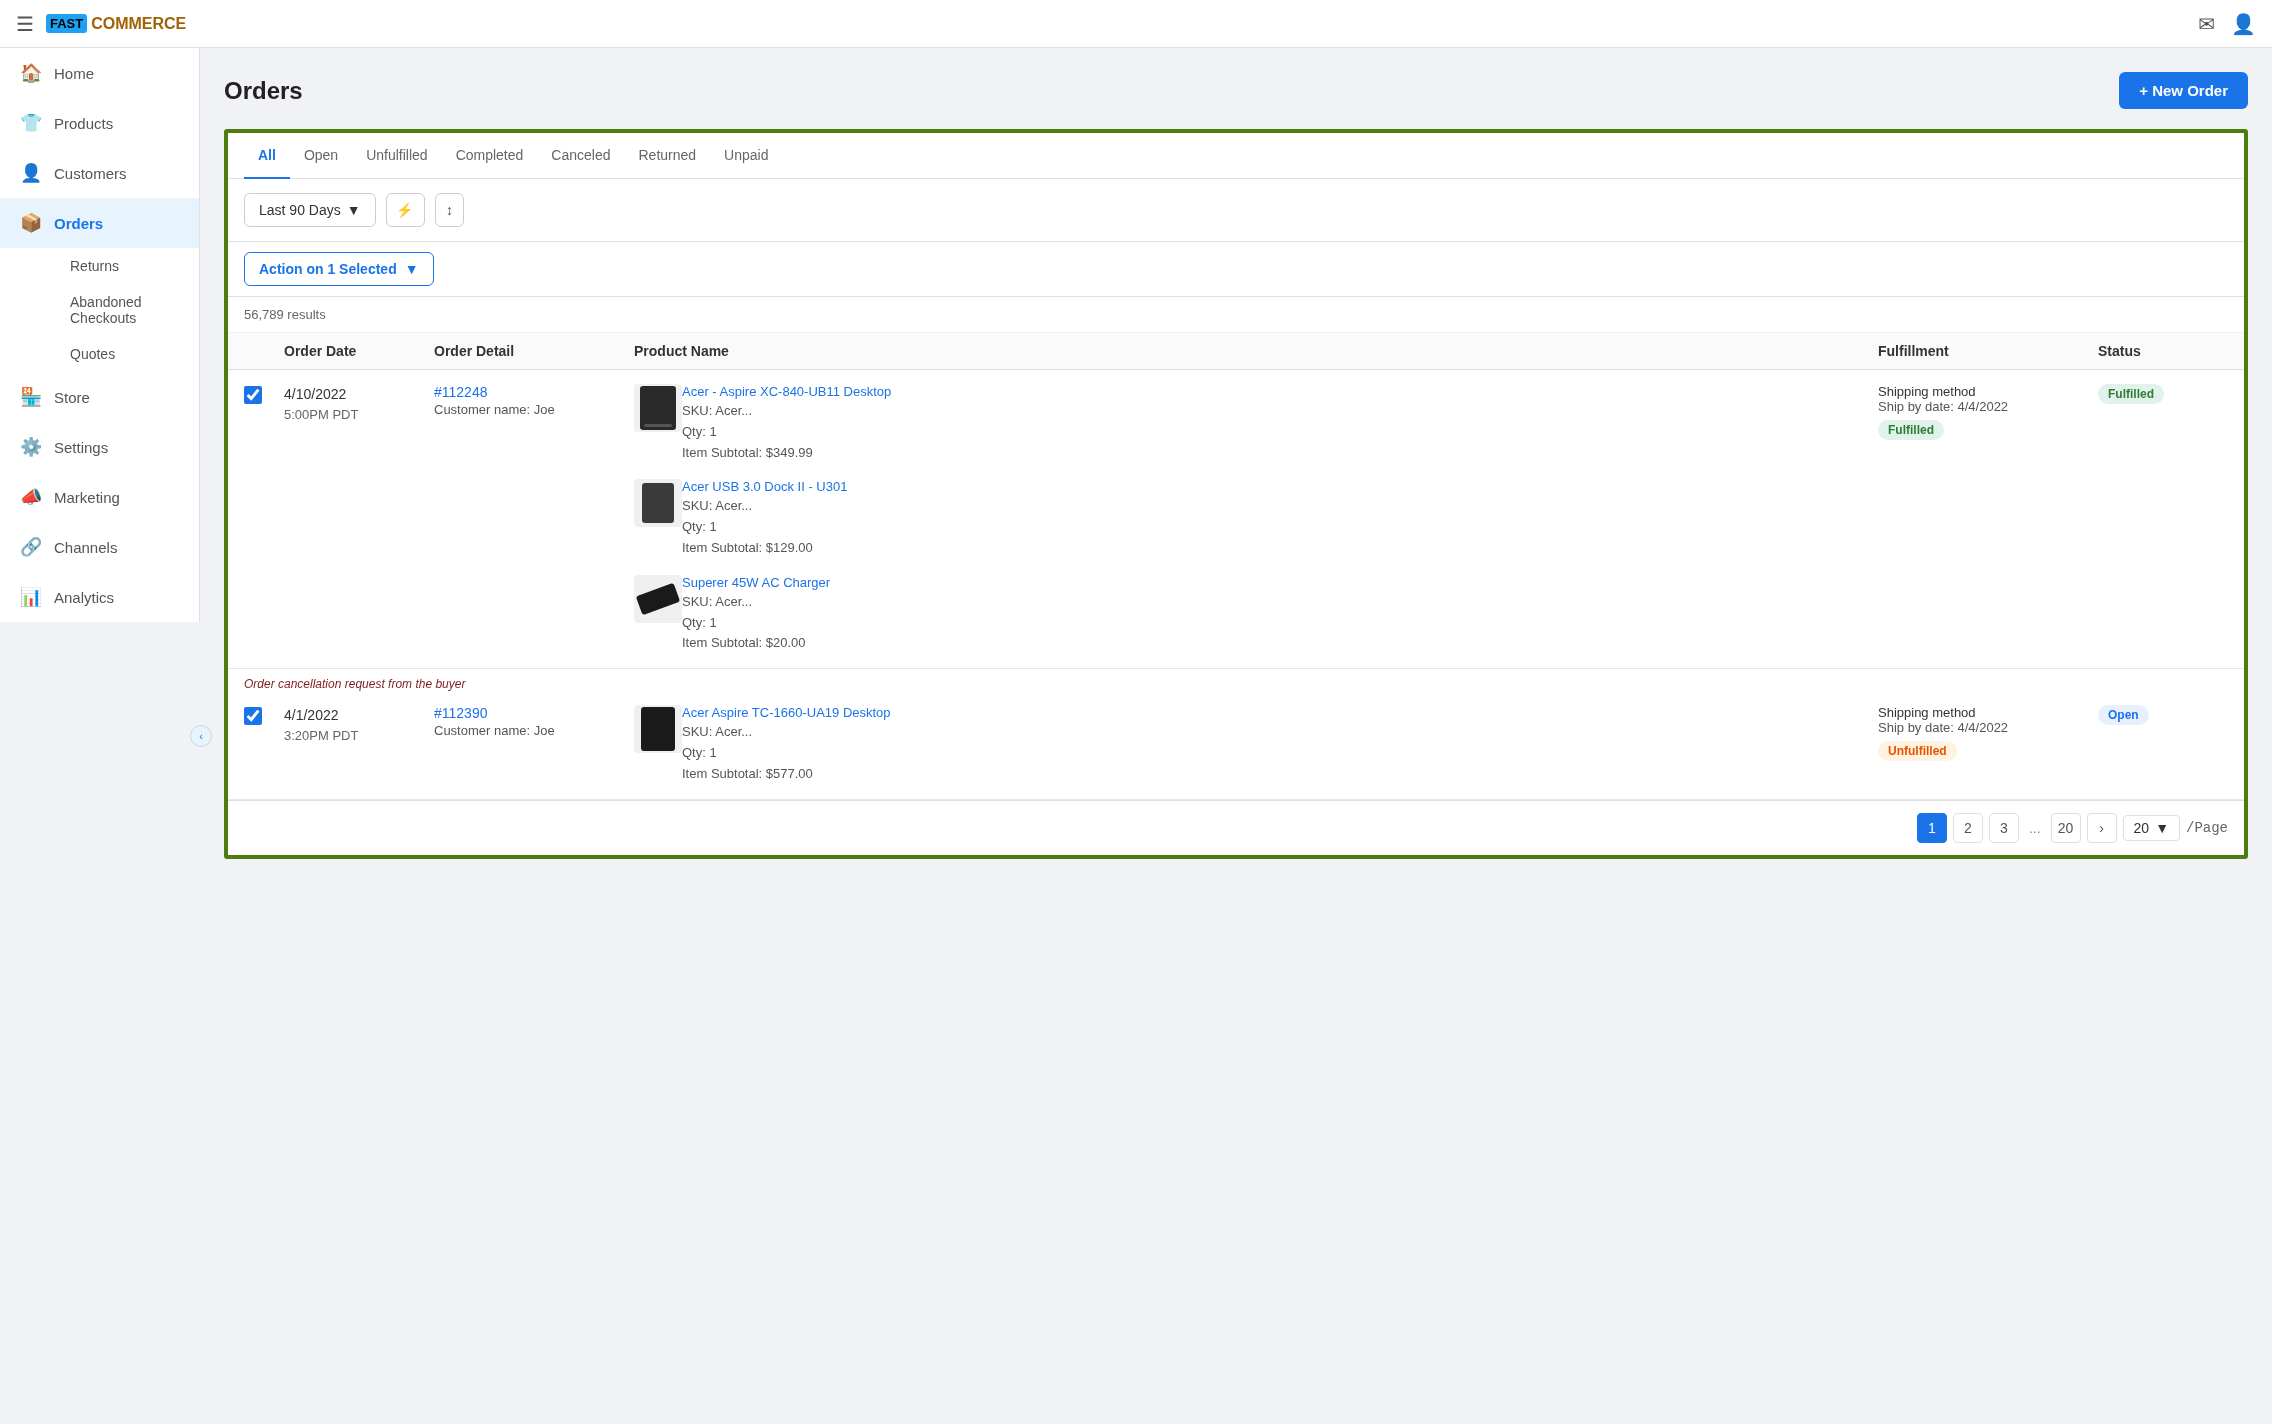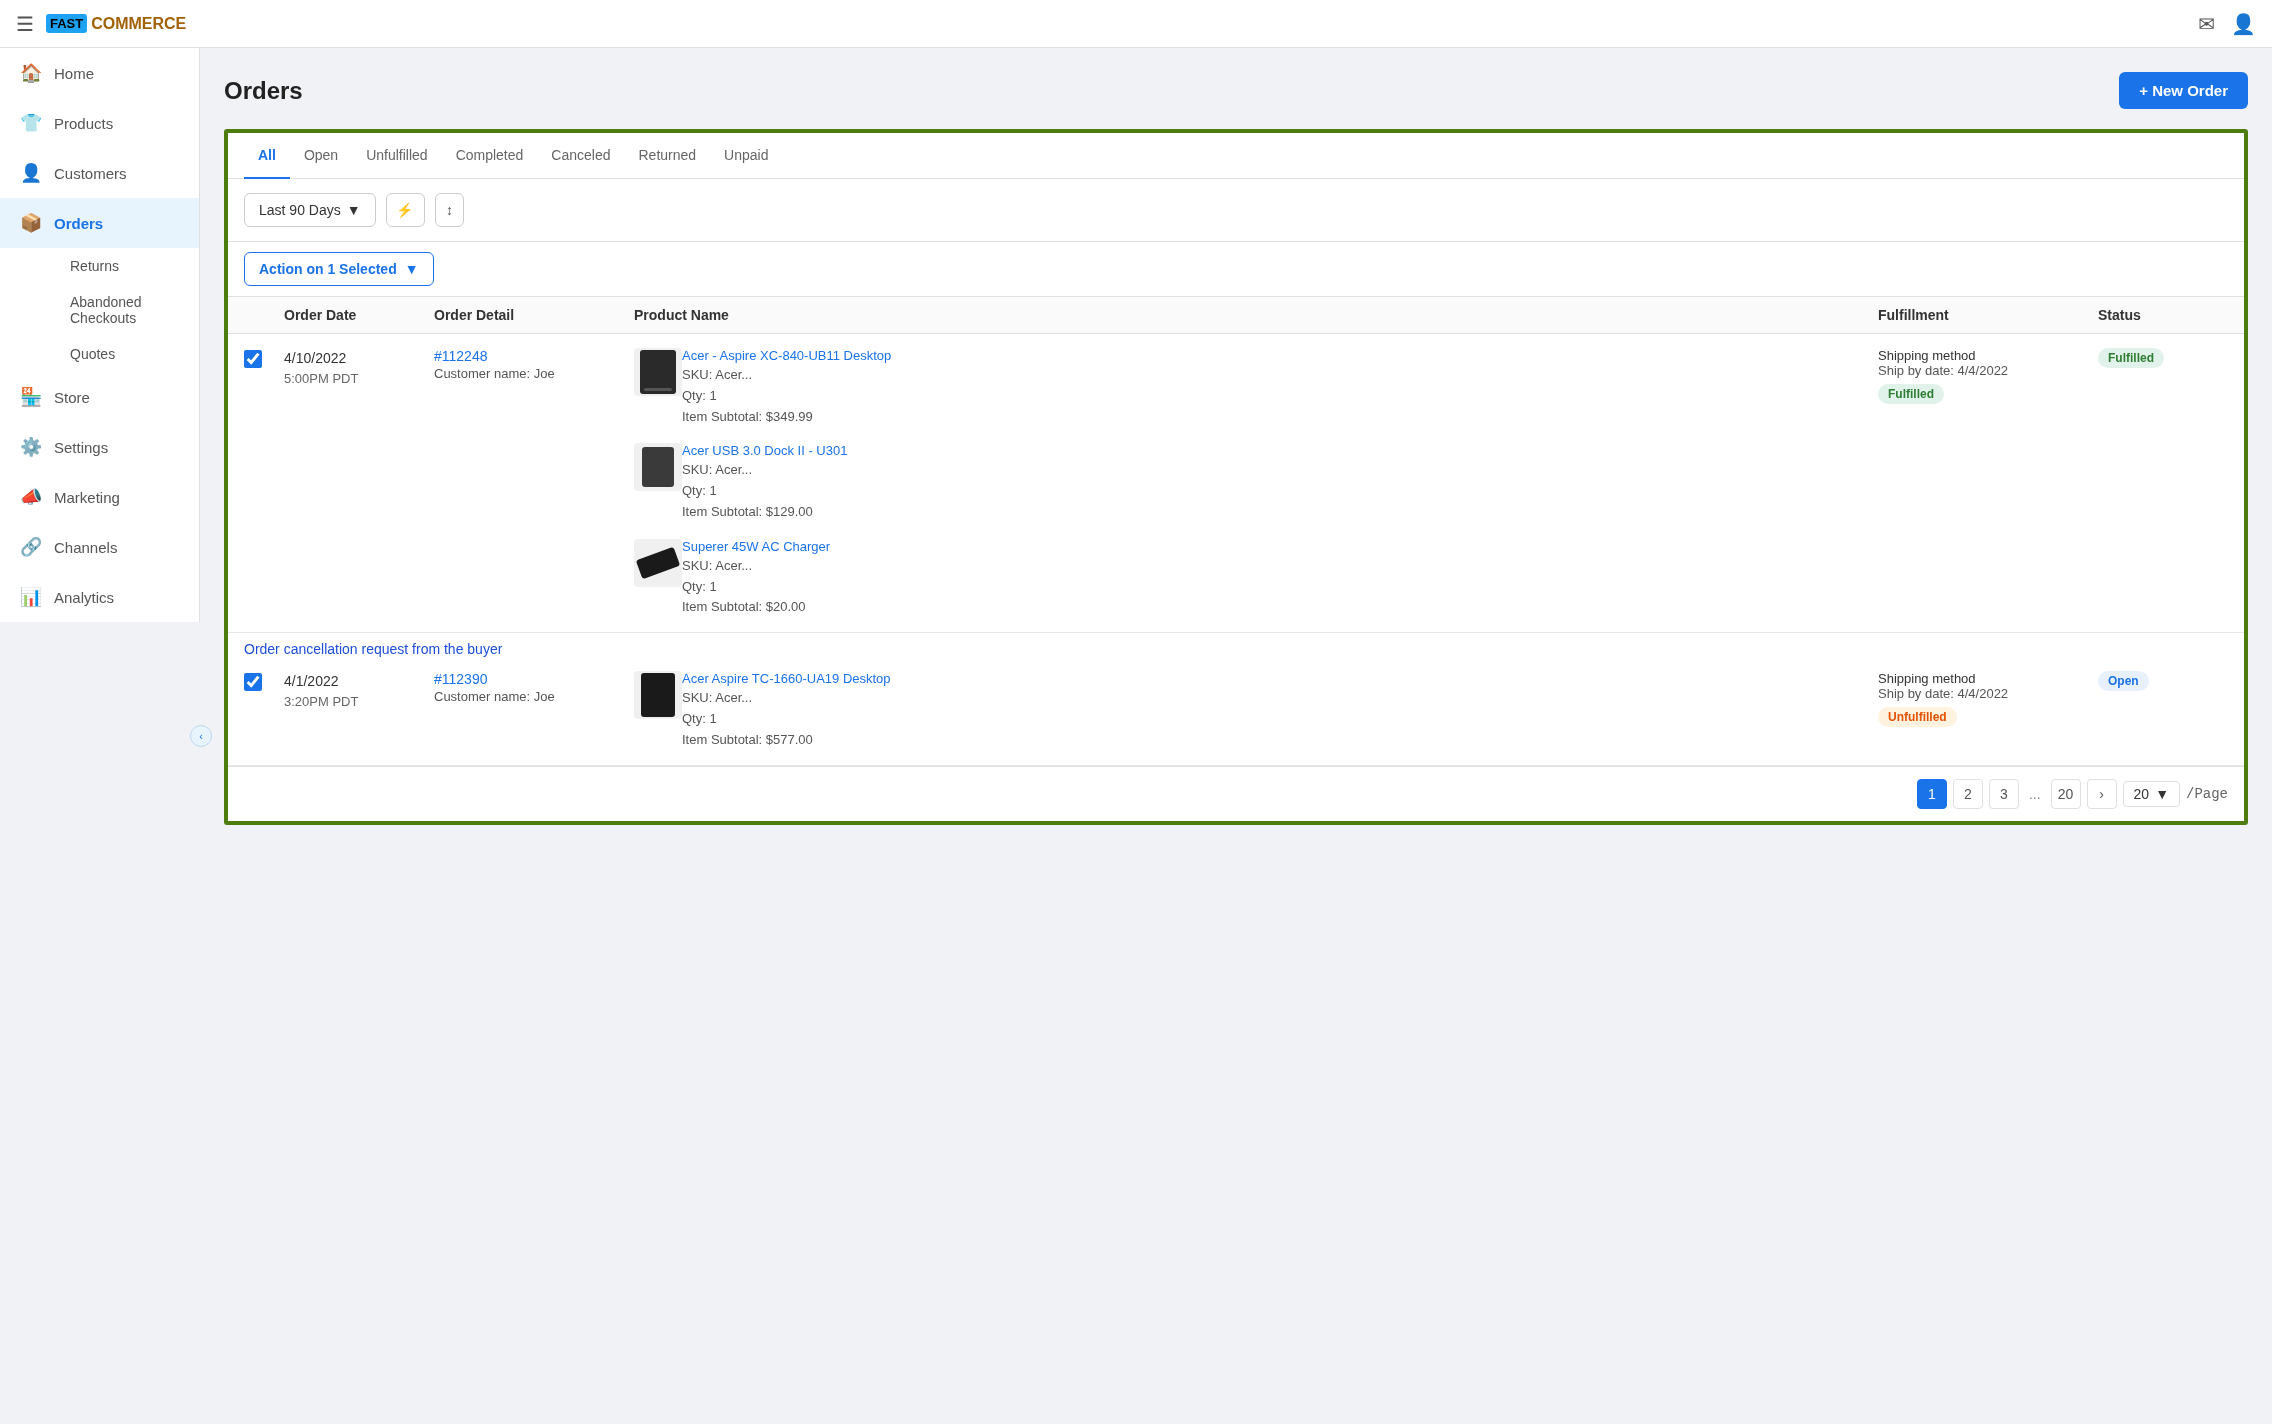--- a/index.html
+++ b/index.html
@@ -124,21 +124,21 @@
     
     .order-row {
       border-bottom: 1px solid #e8e8e8;
     }
     .order-row-main {
       display: grid;
       grid-template-columns: 40px 150px 200px 1fr 220px 130px;
       padding: 14px 16px; align-items: start;
     }
     .order-row-notice {
-      padding: 8px 16px 0 16px; color: #1d4ed8; font-size: 14px; font-weight: 500;
+      padding: 8px 16px 0 16px; color: #7f1d1d; font-size: 12px; font-weight: 500; font-style: italic;
     }
     .checkbox {
       width: 18px; height: 18px; cursor: pointer; accent-color: #1a73e8;
     }
     .order-date { font-size: 14px; color: #333; line-height: 1.5; }
     .order-time { color: #666; font-size: 13px; }
     .order-detail { font-size: 14px; }
     .order-link { color: #1a73e8; text-decoration: none; font-weight: 500; }
     .customer-name { color: #555; font-size: 13px; margin-top: 2px; }
 
@@ -323,20 +323,21 @@
         </button>
       </div>
 
       <div class="action-bar">
         <button class="action-selected-btn">
           <span>Action on 1 Selected</span>
           <span>▼</span>
         </button>
       </div>
 
+      <div class="results-count">56,789 results</div>
 
       <div class="table-header">
         <div></div>
         <div>Order Date</div>
         <div>Order Detail</div>
         <div>Product Name</div>
         <div>Fulfillment</div>
         <div>Status</div>
       </div>
 

